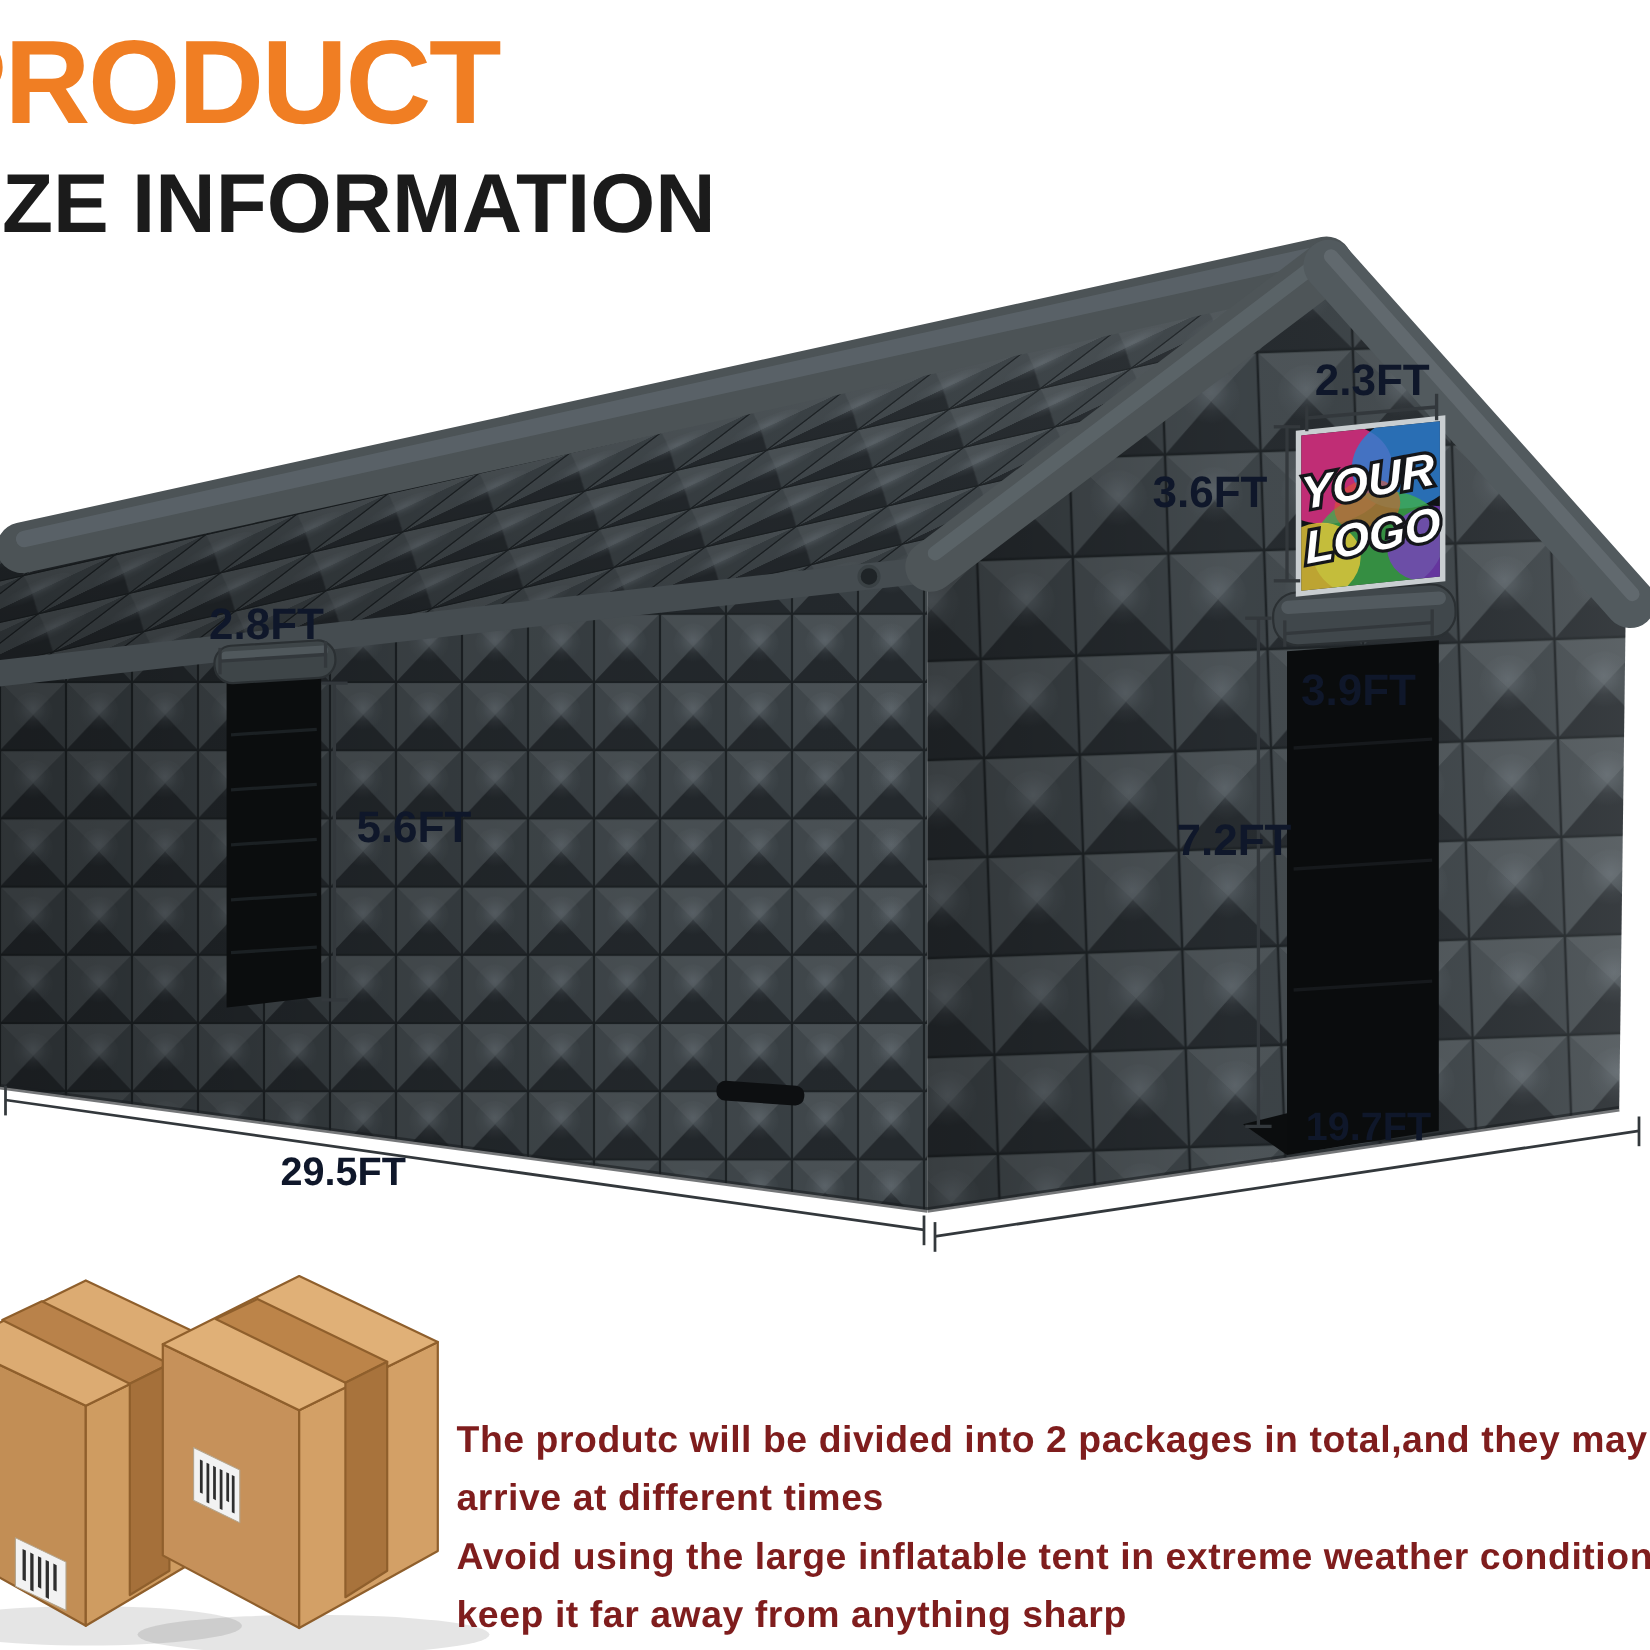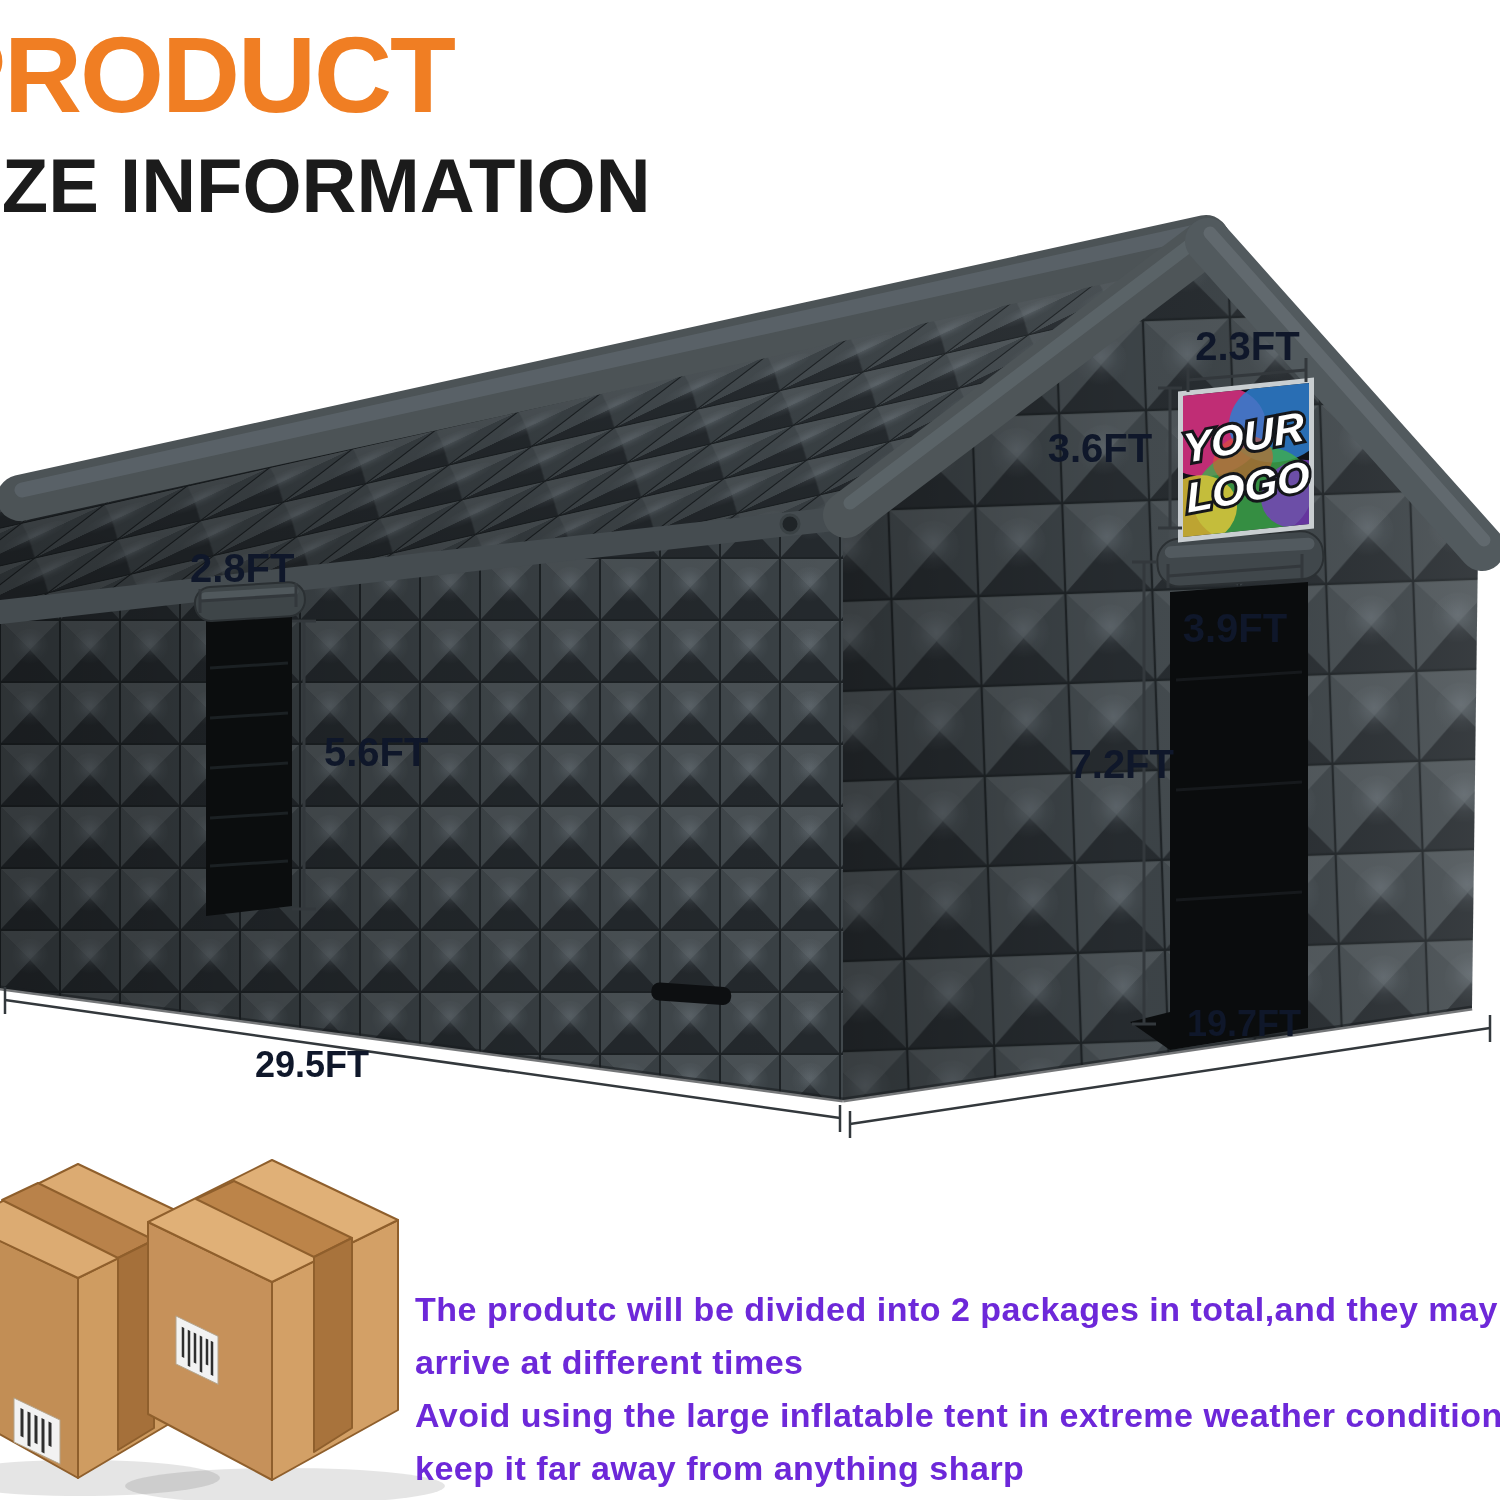--- a/index.html
+++ b/index.html
@@ -6,21 +6,21 @@
   html,body { width:1500px; height:1500px; }
   body { position:relative; overflow:hidden; background:#ffffff;
          font-family:"Liberation Sans", sans-serif; }
   .title-orange { position:absolute; left:-66px; top:12px; font-size:108px;
                   font-weight:bold; color:#F07E23; letter-spacing:-2px; white-space:nowrap; }
   .title-black  { position:absolute; left:-70px; top:142px; font-size:76px;
                   font-weight:bold; color:#1B1B1B; white-space:nowrap; }
   .dim { position:absolute; font-weight:bold; color:#0f172a; font-size:40px;
          white-space:nowrap; }
   .dim.big { font-size:36px; }
-  .note-line { position:absolute; left:415px; font-weight:bold; color:#6d28d9;
+  .note-line { position:absolute; left:415px; font-weight:bold; color:#7f1d1d;
                font-size:34px; white-space:nowrap; letter-spacing:0.5px; }
   svg { position:absolute; left:0; top:0; }
 </style>
 </head>
 <body>
 
 <svg width="1500" height="1500" viewBox="0 0 1500 1500">
   <defs>
     <radialGradient id="bump" cx="50%" cy="42%" r="55%">
       <stop offset="0%" stop-color="#6a737a" stop-opacity="0.55"></stop>

